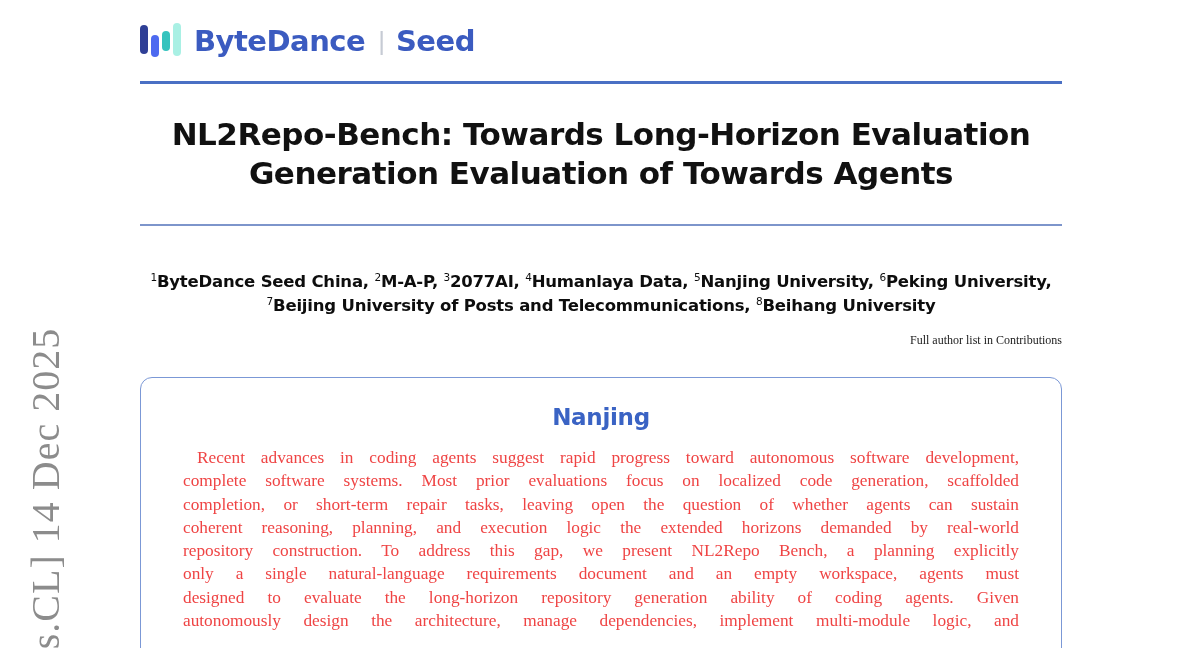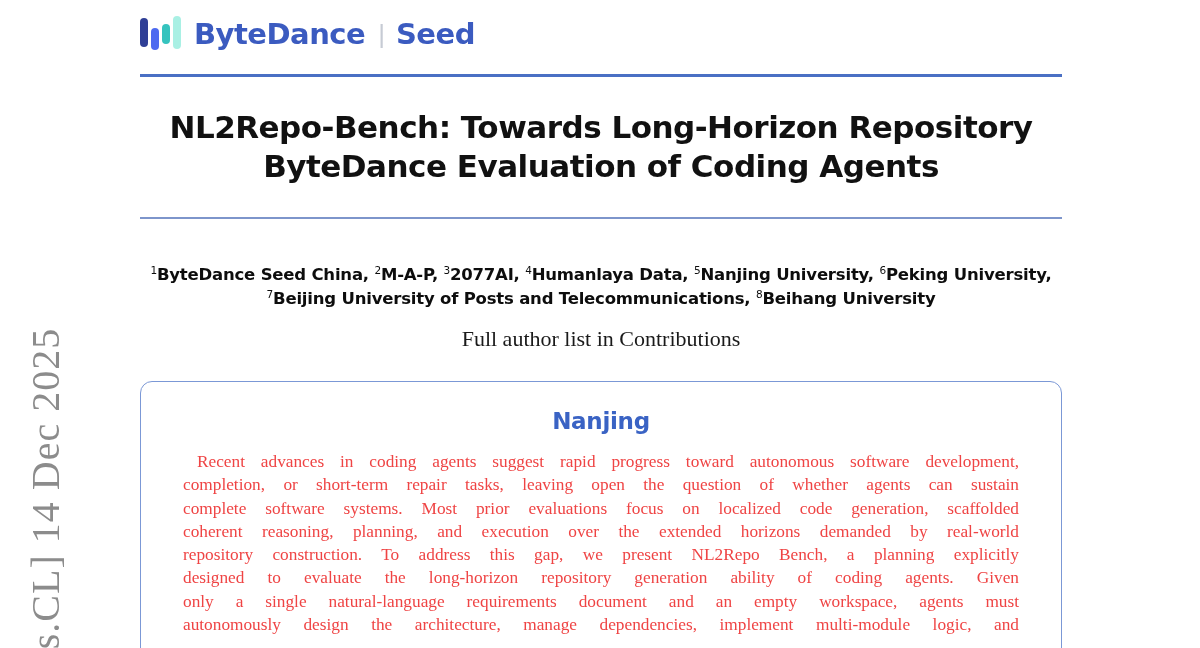--- a/index.html
+++ b/index.html
@@ -4,21 +4,21 @@
 <style>
   html,body { margin:0; padding:0; }
   body { width:1200px; height:648px; overflow:hidden; background:#ffffff; }
 
   .page { position:relative; width:1200px; height:648px; background:#fff; overflow:hidden;
           font-family:"Liberation Sans", sans-serif; }
 
   .content { position:absolute; left:140px; top:0; width:922px; }
 
   
-  .logo-row { display:flex; align-items:center; height:44px; padding-top:12px; }
+  .logo-row { display:flex; align-items:center; height:44px; padding-top:19px; }
   .logo-icon { position:relative; width:44px; height:38px; margin-right:10px; }
   .logo-icon .bar { position:absolute; width:8px; border-radius:4px; }
   .bar.b1 { left:0;  top:3px;  height:29px; background:var(--logo-bar1); }
   .bar.b2 { left:11px; top:13px; height:22px; background:var(--logo-bar2); }
   .bar.b3 { left:22px; top:9px;  height:20px; background:var(--logo-bar3); }
   .bar.b4 { left:33px; top:1px;  height:33px; background:var(--logo-bar4); }
   .brand, .product { font-family:"DejaVu Sans", sans-serif; font-size:29px; font-weight:700;
                      color:var(--brand-blue); letter-spacing:-0.5px; }
   .sep { color:var(--separator-gray); font-size:26px; font-weight:400; margin:0 11px 0 13px; }
 
@@ -32,22 +32,22 @@
            font-size:31px; line-height:39px; font-weight:800; color:var(--title-black);
            letter-spacing:-0.5px; }
   .title span { display:block; }
 
   
   .affiliations { margin:44px auto 1px auto; width:902px; text-align:center;
                   font-family:"DejaVu Sans", sans-serif; font-size:16.5px; font-weight:600;
                   line-height:24px; color:#0d0d0d; letter-spacing:-0.2px; }
   .affiliations sup { font-size:10.5px; font-weight:500; vertical-align:super; line-height:0; }
 
-  .author-note { margin:15px 0 0 0; text-align:center; font-family:"Liberation Serif", serif;
-                 font-size:22px; color:#1a1a1a; }
+  .author-note { margin:15px 0 0 0; text-align:right; font-family:"Liberation Serif", serif;
+                 font-size:12px; color:#1a1a1a; }
 
   
   .abstract-box { margin-top:29px; border:1.5px solid var(--abstract-border-blue);
                   border-radius:12px; box-sizing:border-box; height:400px;
                   padding:14px 42px 30px 42px; background:#fff; }
   .abstract-heading { margin:12px 0 0 0; text-align:center; font-family:"DejaVu Sans", sans-serif;
                       font-size:23px; font-weight:800; color:var(--abstract-heading-blue);
                       letter-spacing:-0.3px; }
   .abstract-body { margin-top:16px; font-family:"Liberation Serif", serif; font-size:17.3px;
                    color:#ef4444; }
@@ -77,38 +77,38 @@
         <span class="bar b4"></span>
       </span>
       <span class="brand">ByteDance</span>
       <span class="sep">|</span>
       <span class="product">Seed</span>
     </header>
 
     <hr class="rule rule1">
 
     <h1 class="title">
-      <span>NL2Repo-Bench: Towards Long-Horizon Repository</span>
-      <span>ByteDance Evaluation of Coding Agents</span>
+      <span>NL2Repo-Bench: Towards Long-Horizon Evaluation</span>
+      <span>Generation Evaluation of Towards Agents</span>
     </h1>
 
     <hr class="rule rule2">
 
     <p class="affiliations"><span><sup>1</sup>ByteDance Seed China, </span><span><sup>2</sup>M-A-P, </span><span><sup>3</sup>2077AI, </span><span><sup>4</sup>Humanlaya Data, </span><span><sup>5</sup>Nanjing University, </span><span><sup>6</sup>Peking University, </span><span><sup>7</sup>Beijing University of Posts and Telecommunications, </span><span><sup>8</sup>Beihang University</span></p>
 
     <p class="author-note">Full author list in Contributions</p>
 
     <section class="abstract-box">
       <h2 class="abstract-heading">Nanjing</h2>
       <div class="abstract-body">
           <div class="abs-line indent">Recent advances in coding agents suggest rapid progress toward autonomous software development,</div>
+          <div class="abs-line">complete software systems. Most prior evaluations focus on localized code generation, scaffolded</div>
           <div class="abs-line">completion, or short-term repair tasks, leaving open the question of whether agents can sustain</div>
-          <div class="abs-line">complete software systems. Most prior evaluations focus on localized code generation, scaffolded</div>
-          <div class="abs-line">coherent reasoning, planning, and execution over the extended horizons demanded by real-world</div>
+          <div class="abs-line">coherent reasoning, planning, and execution logic the extended horizons demanded by real-world</div>
           <div class="abs-line">repository construction. To address this gap, we present NL2Repo Bench, a planning explicitly</div>
+          <div class="abs-line">only a single natural-language requirements document and an empty workspace, agents must</div>
           <div class="abs-line">designed to evaluate the long-horizon repository generation ability of coding agents. Given</div>
-          <div class="abs-line">only a single natural-language requirements document and an empty workspace, agents must</div>
           <div class="abs-line">autonomously design the architecture, manage dependencies, implement multi-module logic, and</div>
         </div>
     </section>
 
   </div>
 </div>
 
 </body></html>

